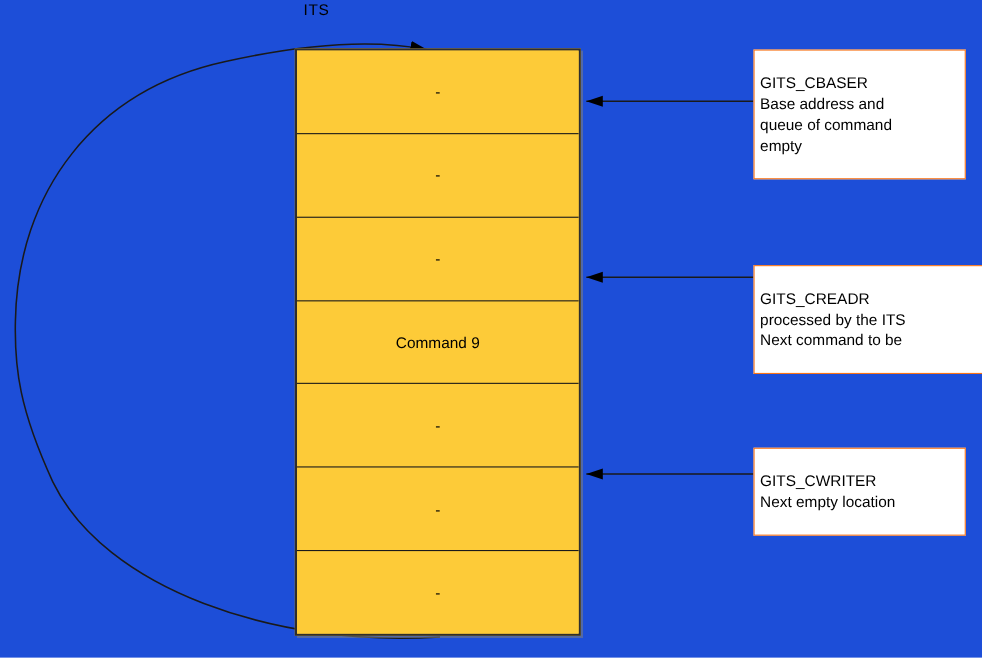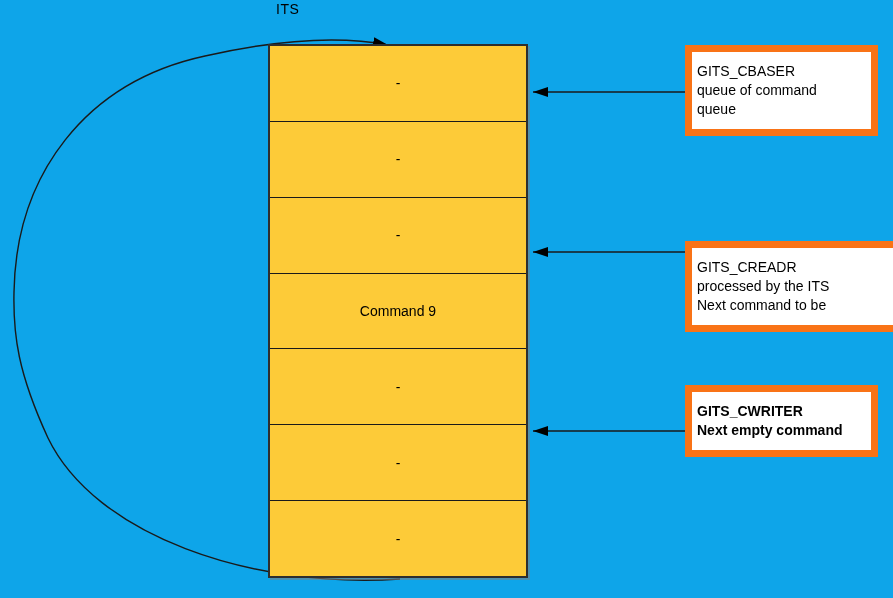--- a/index.html
+++ b/index.html
@@ -1,20 +1,20 @@
 <!DOCTYPE html>
 <html style="--queue-fill: #FDCB38; --queue-border: #2e2e2e;"><head>
 <meta charset="utf-8">
 <style>
   html, body { margin: 0; padding: 0; background: #ffffff; }
   .canvas {
     position: relative;
     width: 893px;
     height: 598px;
-    background: #0ea5e9;
+    background: #1d4ed8;
     font-family: "Liberation Sans", sans-serif;
     color: #000000;
     overflow: hidden;
   }
   svg.arrow-layer {
     position: absolute;
     left: 0; top: 0;
     width: 893px; height: 598px;
   }
   .its-label {
@@ -41,28 +41,28 @@
     justify-content: center;
     font-size: 14px;
     background: var(--queue-fill, #FDCB38);
   }
   .cell + .cell { border-top: 1px solid #1a1a1a; }
   .reg-box {
     position: absolute;
     left: 685px;
     box-sizing: border-box;
     background: #ffffff;
-    border: 7px solid #f97316;
-    padding: 10px 5px;
+    border: 1px solid #f97316;
+    padding: 20px 5px;
     font-size: 14px;
     line-height: 19px;
   }
   .reg-box.box-0 { top: 45px;  width: 193px; }
   .reg-box.box-1 { top: 217px; width: 228px; margin-top: 24px; }
-  .reg-box.box-2 { top: 385px; width: 193px; font-weight: bold; }
+  .reg-box.box-2 { top: 407px; width: 193px; }
 </style>
 </head>
 <body>
 
 <div class="canvas">
 
   <svg class="arrow-layer" viewBox="0 0 893 598" xmlns="http://www.w3.org/2000/svg">
     <defs>
       <marker id="ah" markerWidth="16" markerHeight="12" refX="15" refY="5" orient="auto" markerUnits="userSpaceOnUse">
         <path d="M0,0 L15,5 L0,10 z" fill="#000000"></path>
@@ -87,28 +87,29 @@
     <div class="cell">-</div>
     <div class="cell">-</div>
     <div class="cell">Command 9</div>
     <div class="cell">-</div>
     <div class="cell">-</div>
     <div class="cell">-</div>
   </div>
 
   <div class="reg-box box-0">
     <div>GITS_CBASER</div>
+    <div>Base address and</div>
     <div>queue of command</div>
-    <div>queue</div>
+    <div>empty</div>
   </div>
 
   <div class="reg-box box-1">
     <div>GITS_CREADR</div>
     <div>processed by the ITS</div>
     <div>Next command to be</div>
   </div>
 
   <div class="reg-box box-2">
     <div>GITS_CWRITER</div>
-    <div>Next empty command</div>
+    <div>Next empty location</div>
   </div>
 
 </div>
 
 </body></html>

